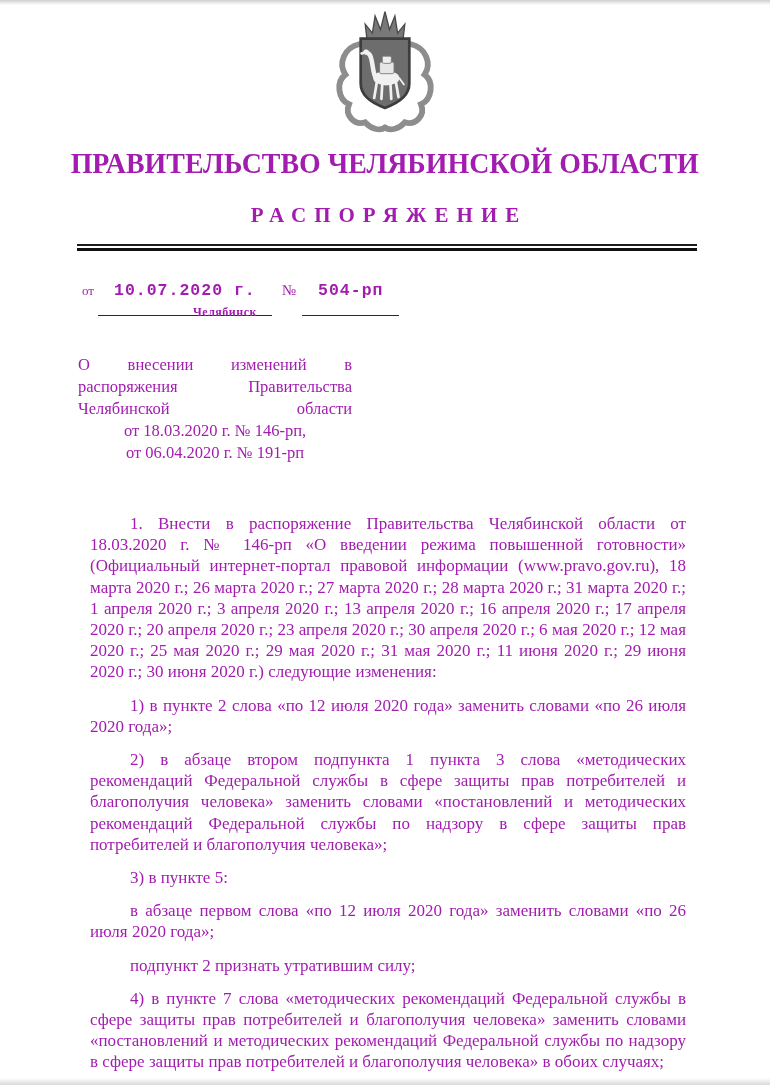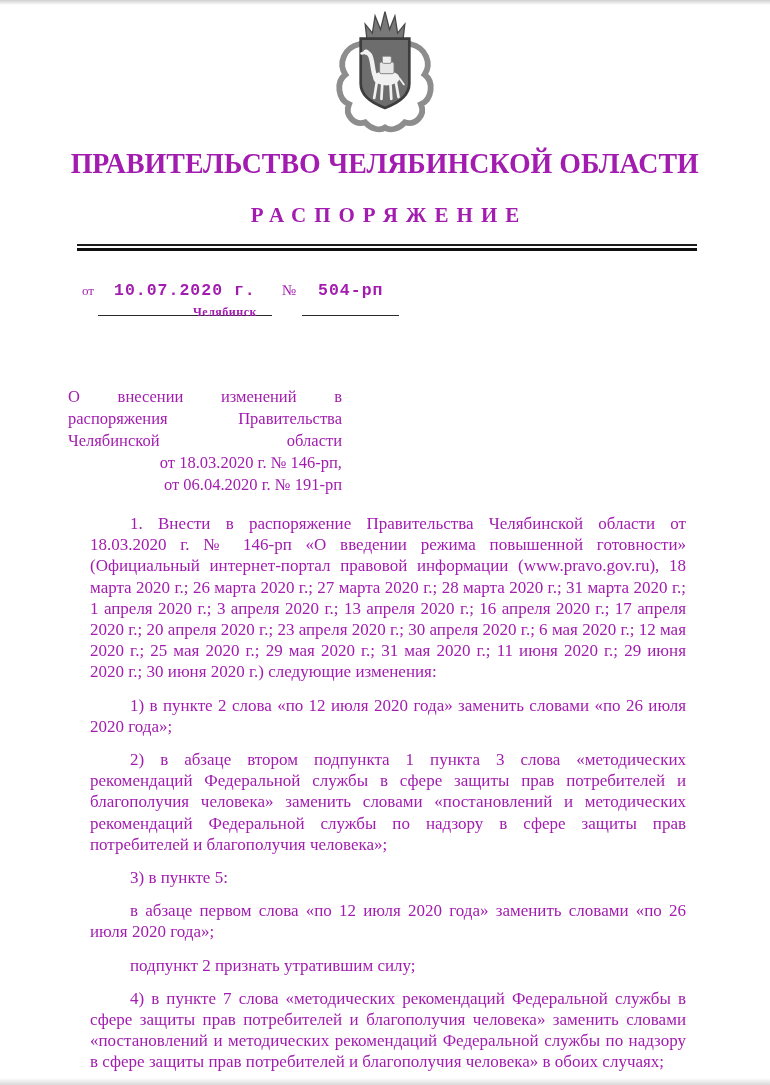--- a/index.html
+++ b/index.html
@@ -32,24 +32,24 @@
   .date-row .num-label{font-size:15px;padding:0 6px 0 10px;}
   .fill-value{
     font-family:"Liberation Mono", monospace;font-size:16.5px;font-weight:700;
     letter-spacing:1px;border-bottom:1.5px solid #2a2a2a;padding:0 16px 15px 16px;
   }
   .city{
     position:absolute;top:305px;left:193px;font-weight:700;font-size:12px;
     letter-spacing:0.5px;
   }
   .subject{
-    position:absolute;top:354px;left:68px;width:274px;
-    font-size:16.5px;line-height:22px;margin-top:32px;
+    position:absolute;top:354px;left:78px;width:274px;
+    font-size:16.5px;line-height:22px;
   }
-  .subject .line{text-align:right;}
+  .subject .line{text-align:center;}
   .subject .line.j{text-align:justify;text-align-last:justify;}
   .body-text{
     position:absolute;top:501px;left:78px;width:620px;
     font-size:17px;line-height:21.2px;text-align:justify;
   }
   .body-text p{margin:12px;text-indent:40px;}
 </style>
 </head>
 <body>
 

